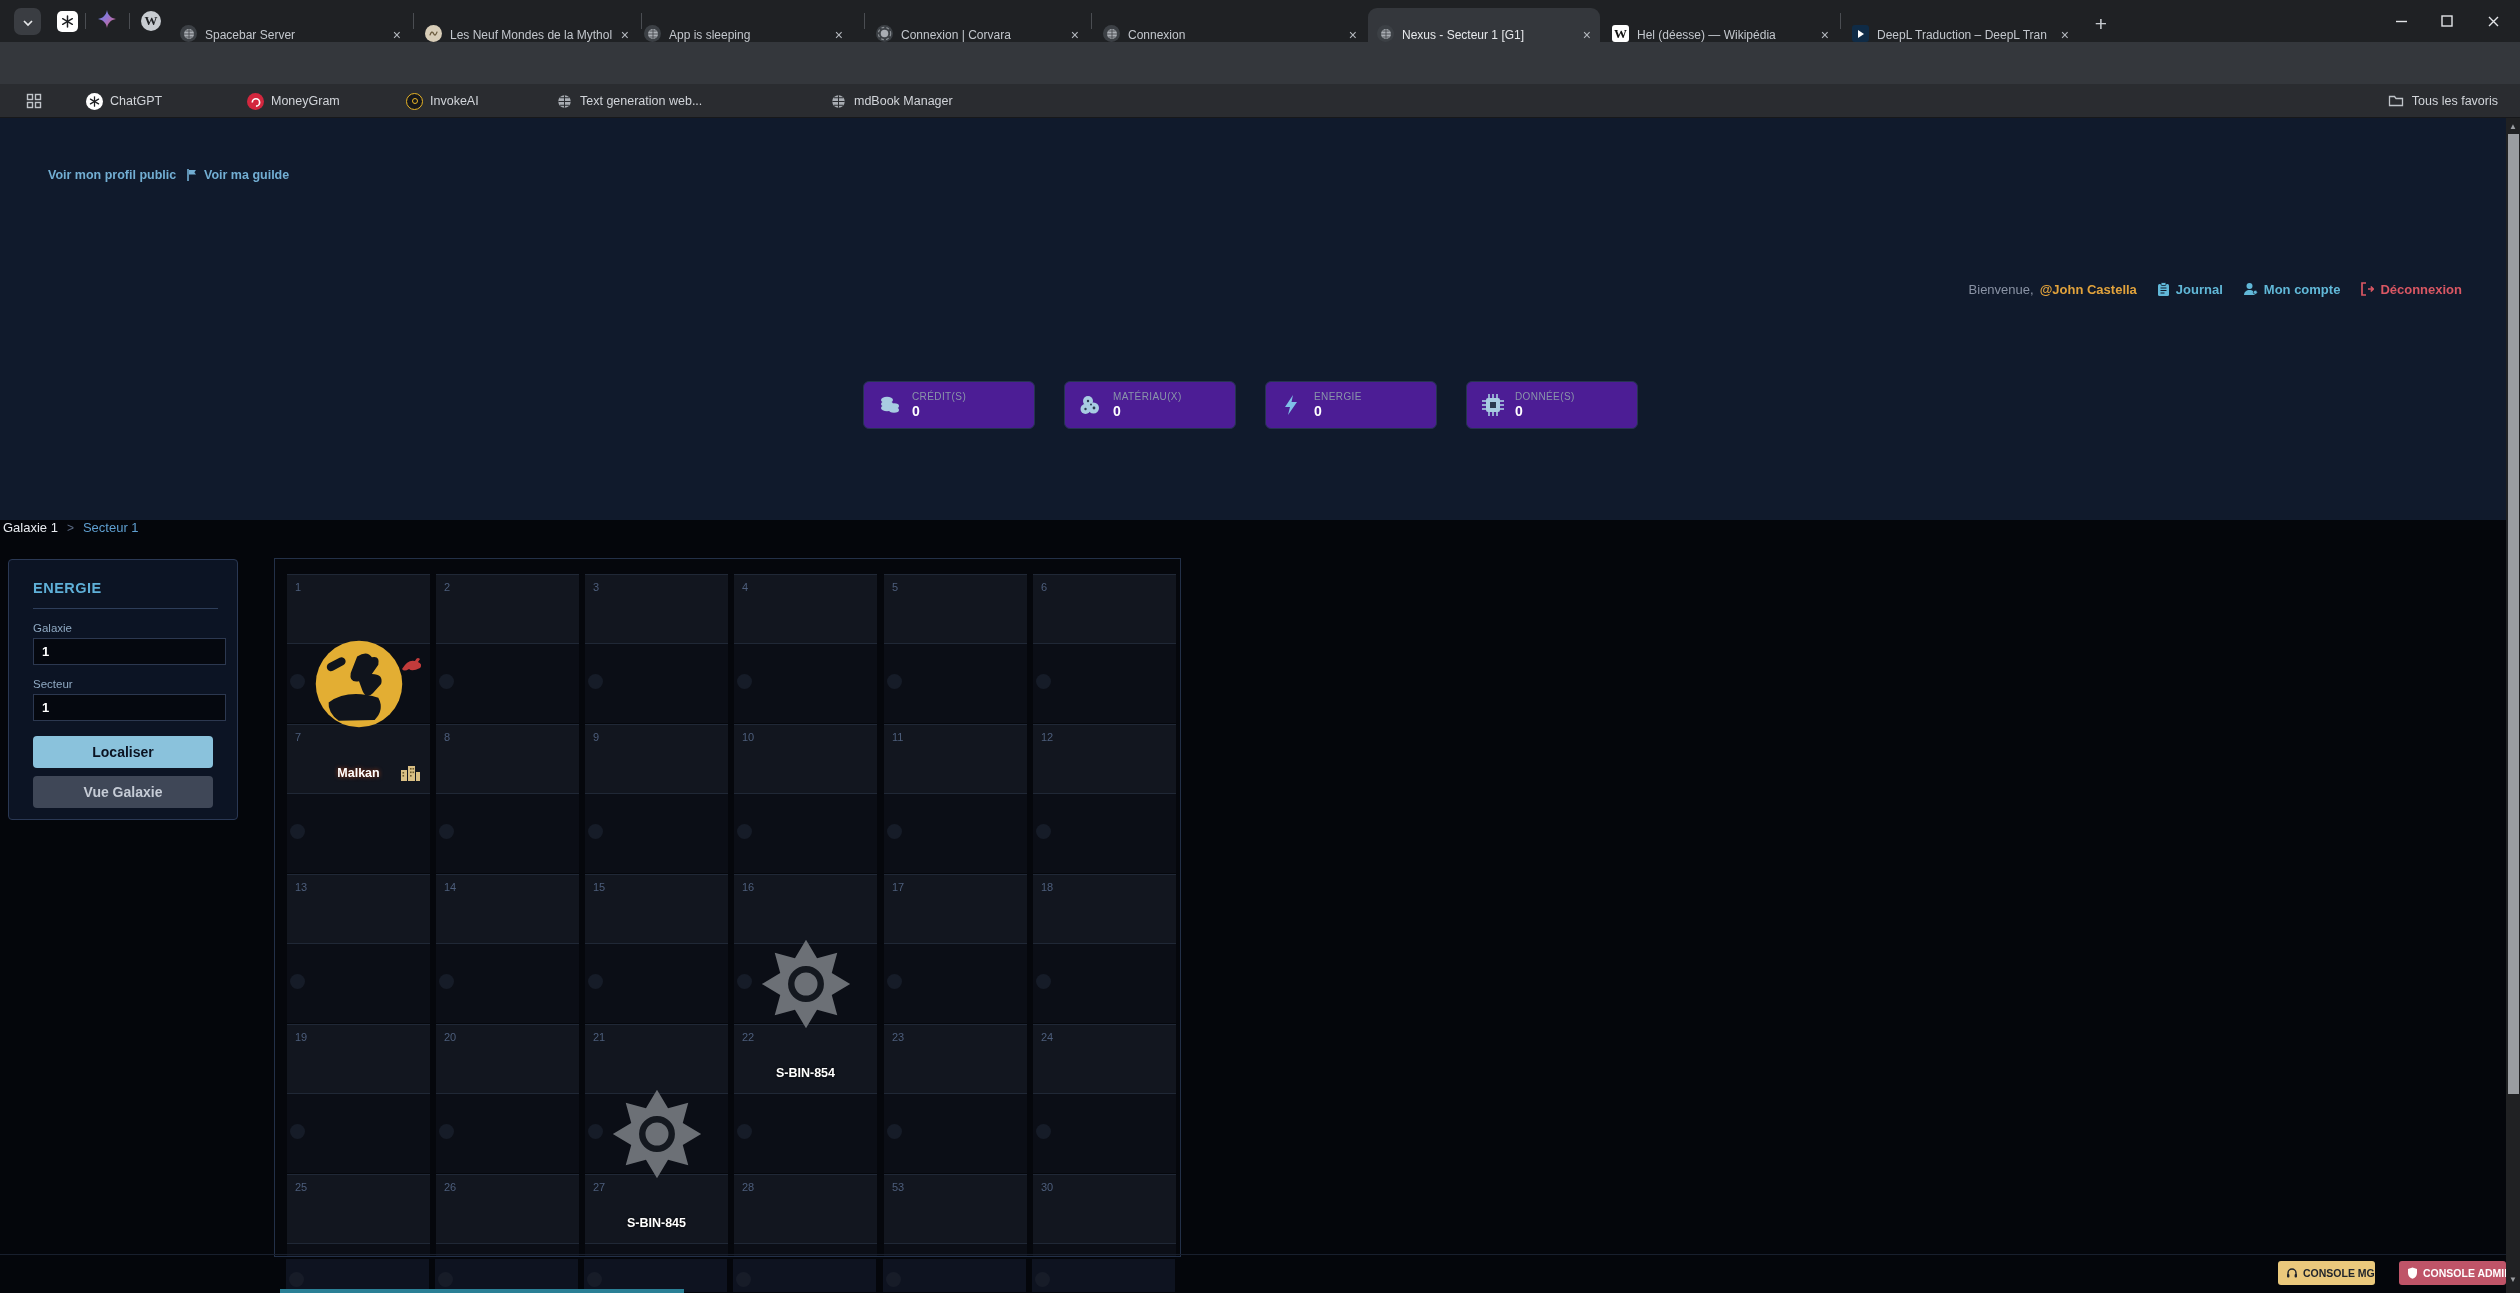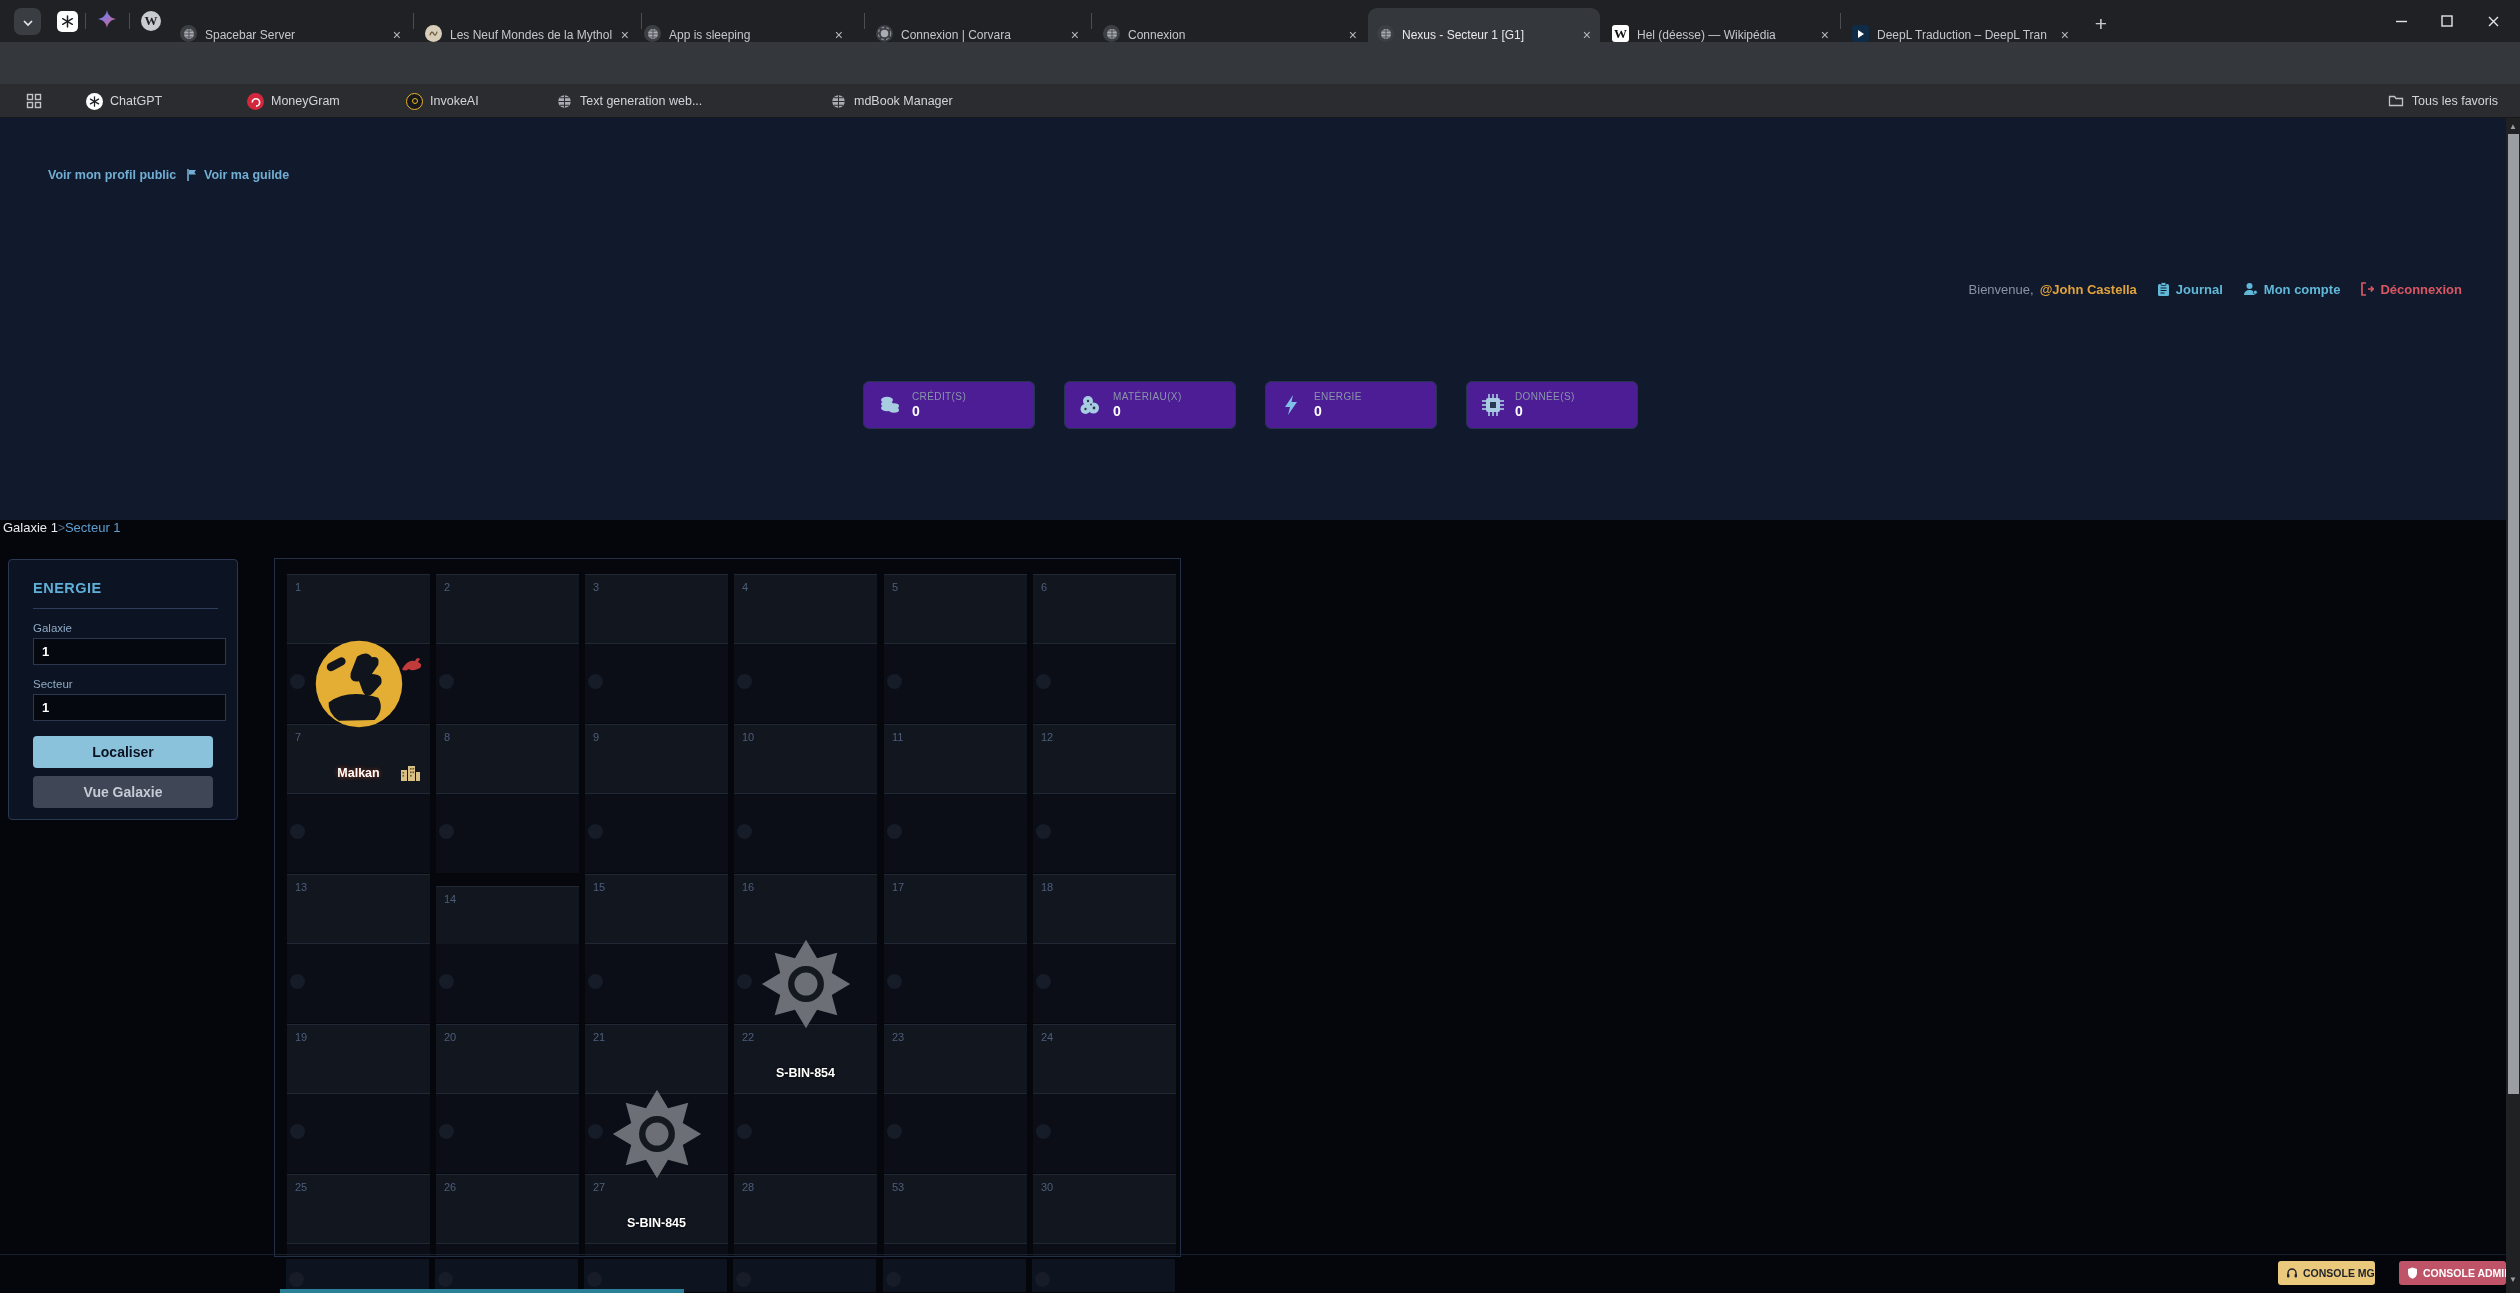--- a/index.html
+++ b/index.html
@@ -33,21 +33,21 @@
 .toplink{position:absolute;top:49px;height:16px;display:flex;align-items:center;gap:5px;color:#72aed3;font-size:12.5px;font-weight:bold}
 .welcome{position:absolute;top:162px;right:44px;height:18px;display:flex;align-items:center;gap:20px;font-size:13px}
 .wgrey{color:#8a93a5}.wgold{color:#e2a33c;font-weight:bold}
 .wlink{display:flex;align-items:center;gap:6px;color:#61b8d8;font-weight:bold}
 .wout{display:flex;align-items:center;gap:6px;color:#d95763;font-weight:bold}
 .resrow{position:absolute;left:863px;top:263px;display:flex;gap:29px}
 .resbox{width:172px;height:48px;background:#4c1d95;border:1px solid #263450;border-radius:6px;display:flex;align-items:center}
 .resbox .ric{width:26px;height:26px;margin-left:13px;margin-right:9px;display:flex;align-items:center;justify-content:center}
 .rlab{color:#8a96aa;font-size:10px;letter-spacing:.4px}
 .rval{color:#fff;font-size:14px;font-weight:bold;margin-top:1px}
-.crumb{position:absolute;left:3px;top:402px;display:flex;align-items:center;font-size:13px}
+.crumb{position:absolute;left:3px;top:402px;display:flex;align-items:center;gap:9px;font-size:13px}
 .crumb .g{color:#e8ebf0}.crumb .s{color:#5c6b84;font-size:12px}.crumb .a{color:#5f9fd0}
 
 .upanel{position:absolute;left:8px;top:441px;width:230px;height:261px;background:#0c1424;border:1px solid #2a3854;border-radius:4px;padding:20px 0 0 24px}
 .utitle{color:#5fb0d8;font-size:14.5px;font-weight:bold;letter-spacing:.5px}
 .udiv{width:185px;height:1px;background:#2e3e5a;margin-top:12px}
 .ulab{color:#8fa9c2;font-size:11.5px;margin-top:13px}
 .uinput{display:block;width:193px;height:27px;background:#05080f;border:1px solid #2c3850;color:#fff;font-weight:bold;font-size:13px;padding-left:8px;margin-top:4px;font-family:"Liberation Sans",sans-serif}
 .ubtn{display:block;width:180px;height:32px;border:none;border-radius:4px;font-weight:bold;font-size:14px;font-family:"Liberation Sans",sans-serif}
 .ubtn.loc{background:#8ac2dc;color:#0b1322;margin-top:15px}
 .ubtn.vue{background:#3f4757;color:#c6ccd6;margin-top:8px}
@@ -570,21 +570,21 @@
         </div>
         <div class="cellL" style="left: 758px; top: 235px;">
           <div class="slot"></div>
         </div>
         <div class="cellU" style="left: 12px; top: 315px;">
           <div class="cnum">13</div>
         </div>
         <div class="cellL" style="left: 12px; top: 385px;">
           <div class="slot"></div>
         </div>
-        <div class="cellU" style="left: 161px; top: 315px; margin-top: 12px;">
+        <div class="cellU" style="left: 161px; top: 315px;">
           <div class="cnum">14</div>
         </div>
         <div class="cellL" style="left: 161px; top: 385px;">
           <div class="slot"></div>
         </div>
         <div class="cellU" style="left: 310px; top: 315px;">
           <div class="cnum">15</div>
         </div>
         <div class="cellL" style="left: 310px; top: 385px;">
           <div class="slot"></div>

